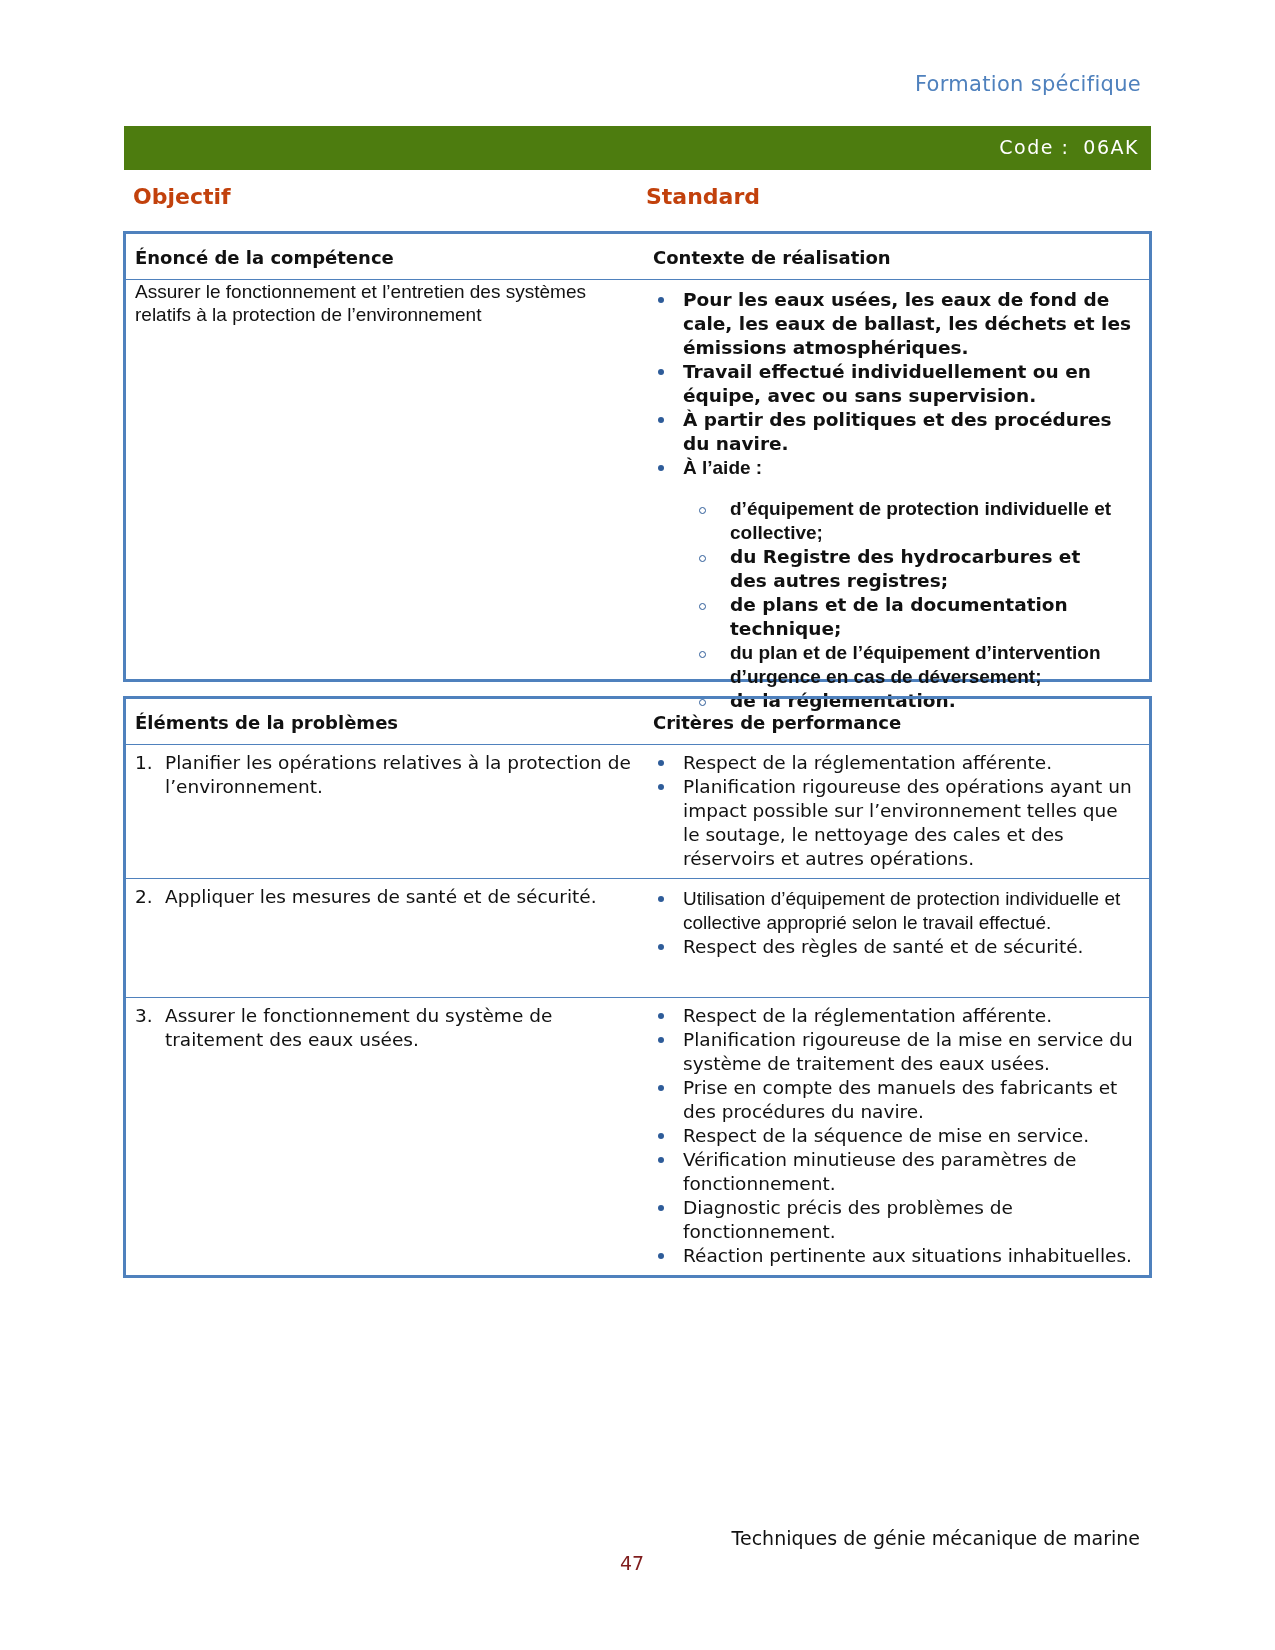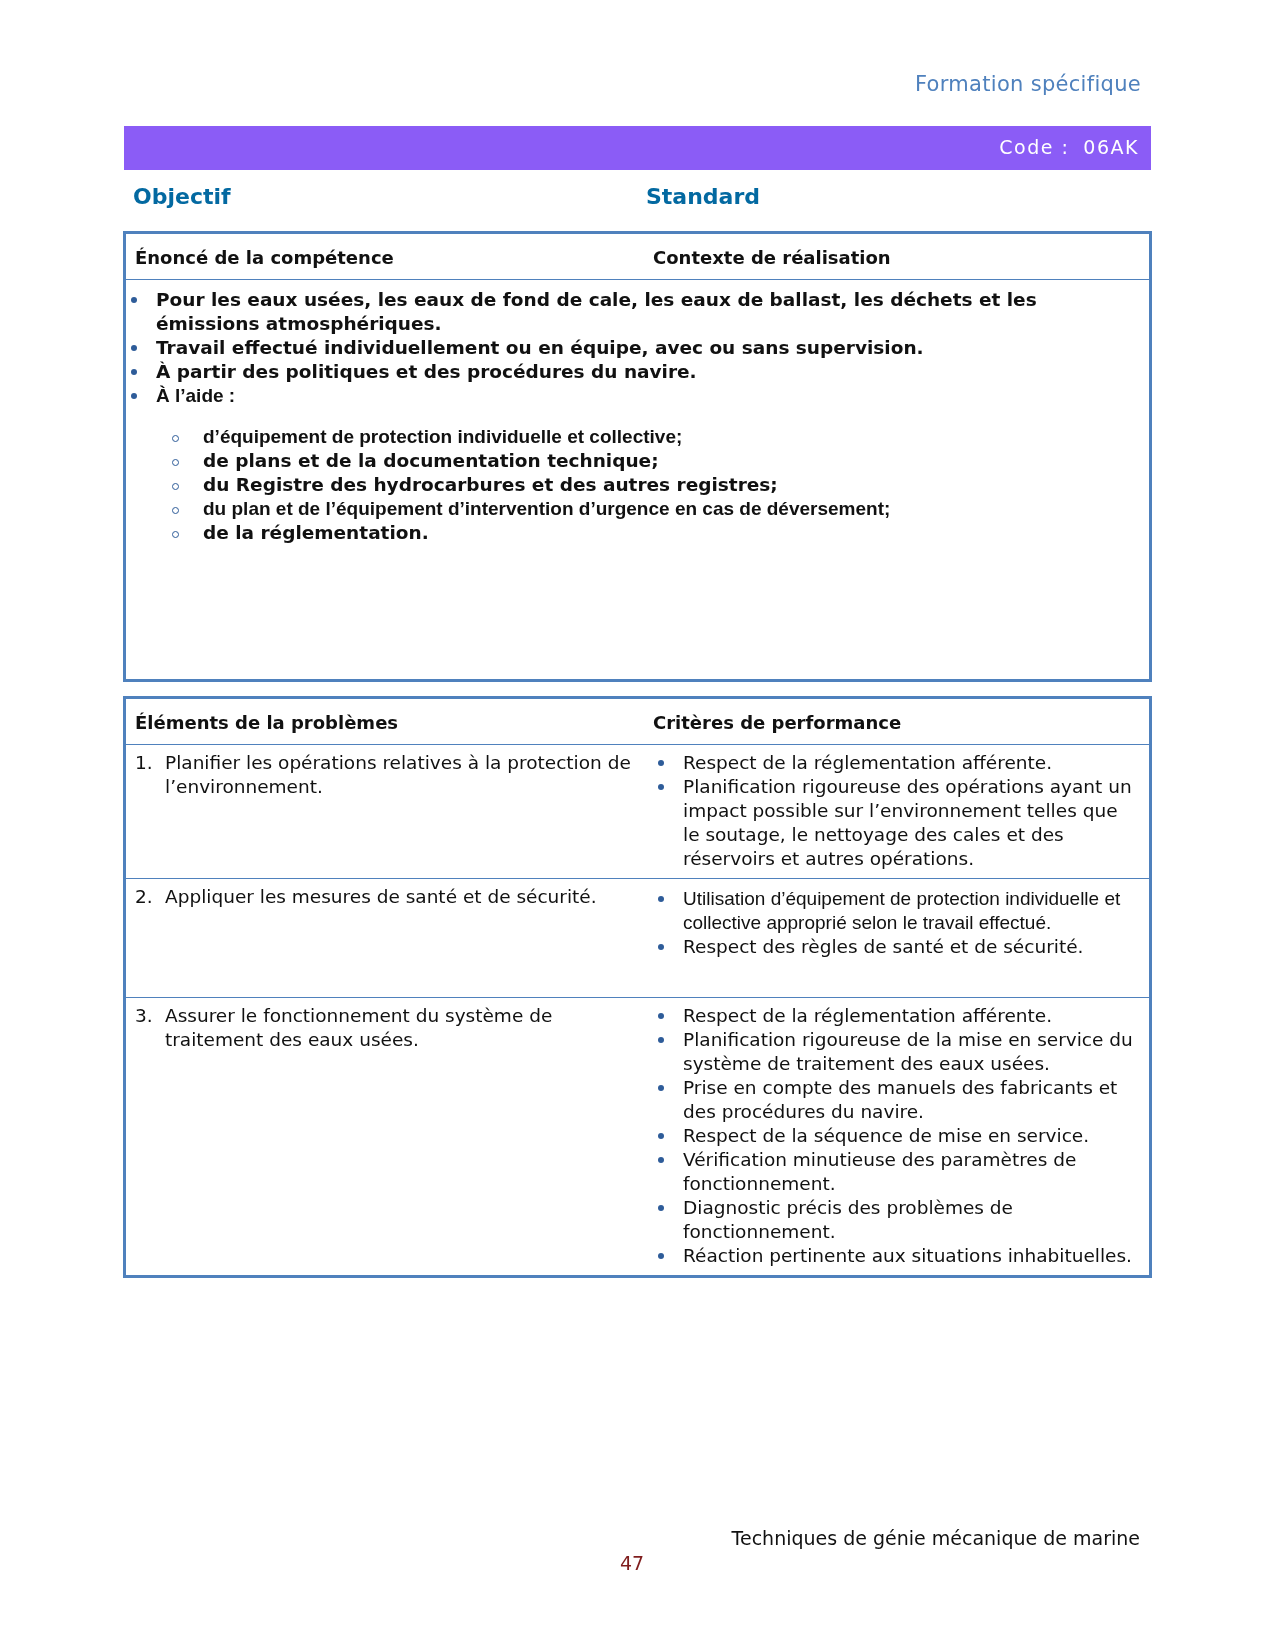--- a/index.html
+++ b/index.html
@@ -1,24 +1,24 @@
 <!DOCTYPE html>
 <html><head>
 <meta charset="utf-8">
 <style>
   html, body { margin:0; padding:0; background:#ffffff; }
   body { width:1275px; height:1650px; position:relative; overflow:hidden;
          font-family:"DejaVu Sans", sans-serif; color:#111; }
   .running-head { position:absolute; right:134px; top:72px; font-size:21px;
          color:#4f81bd; font-family:"DejaVu Sans", sans-serif; letter-spacing:0.3px; }
   .code-bar { position:absolute; left:124px; top:126px; width:1027px; height:44px;
-         background:#8b5cf6; color:#ffffff; font-size:19px; }
+         background:#4d7c0f; color:#ffffff; font-size:19px; }
   .code-bar .code { position:absolute; right:12px; top:10px; letter-spacing:1.5px; }
   .code-bar .code span + span { margin-left:14px; }
-  .col-title { position:absolute; top:184px; font-size:22px; font-weight:bold; color:#0369a1; }
+  .col-title { position:absolute; top:184px; font-size:22px; font-weight:bold; color:#c2410c; }
   .col-title.left { left:133px; }
   .col-title.right { left:646px; }
   .tbl { position:absolute; left:123px; width:1023px; border:3px solid #4f81bd; }
   .row { display:flex; border-top:1.5px solid #4f81bd;gap:14px; }
   .row:first-child { border-top:none; }
   .cell { box-sizing:border-box; }
   .cell.l { width:513px; padding:0 0 0 9px; }
   .cell.r { flex:1; padding:0 10px 0 0; }
   .hdr { height:45px; align-items:center; }
   .hdr .cell { font-weight:bold; font-size:18px; padding-top:2px; }
@@ -52,31 +52,32 @@
 
 <div class="col-title left">Objectif</div>
 <div class="col-title right">Standard</div>
 
 <div class="tbl" style="top:231px;">
   <div class="row hdr">
     <div class="cell l">Énoncé de la compétence</div>
     <div class="cell r">Contexte de réalisation</div>
   </div>
   <div class="row" style="height:399px;">
+    <div class="cell l enonce">Assurer le fonctionnement et l’entretien des systèmes relatifs à la protection de l’environnement</div>
     <div class="cell r txt" style="padding-top:8px;font-weight:bold;">
       <ul class="b">
         <li>Pour les eaux usées, les eaux de fond de cale, les eaux de ballast, les déchets et les émissions atmosphériques.</li>
         <li>Travail effectué individuellement ou en équipe, avec ou sans supervision.</li>
         <li>À partir des politiques et des procédures du navire.</li>
         <li class="sans">À l’aide :</li>
       </ul>
       <ul class="sub">
         <li class="sans">d’équipement de protection individuelle et collective;</li>
+        <li>du Registre des hydrocarbures et des autres registres;</li>
         <li>de plans et de la documentation technique;</li>
-        <li>du Registre des hydrocarbures et des autres registres;</li>
         <li class="sans">du plan et de l’équipement d’intervention d’urgence en cas de déversement;</li>
         <li>de la réglementation.</li>
       </ul>
     </div>
   </div>
 </div>
 
 <div class="tbl" style="top:696px;">
   <div class="row hdr">
     <div class="cell l">Éléments de la problèmes</div>

